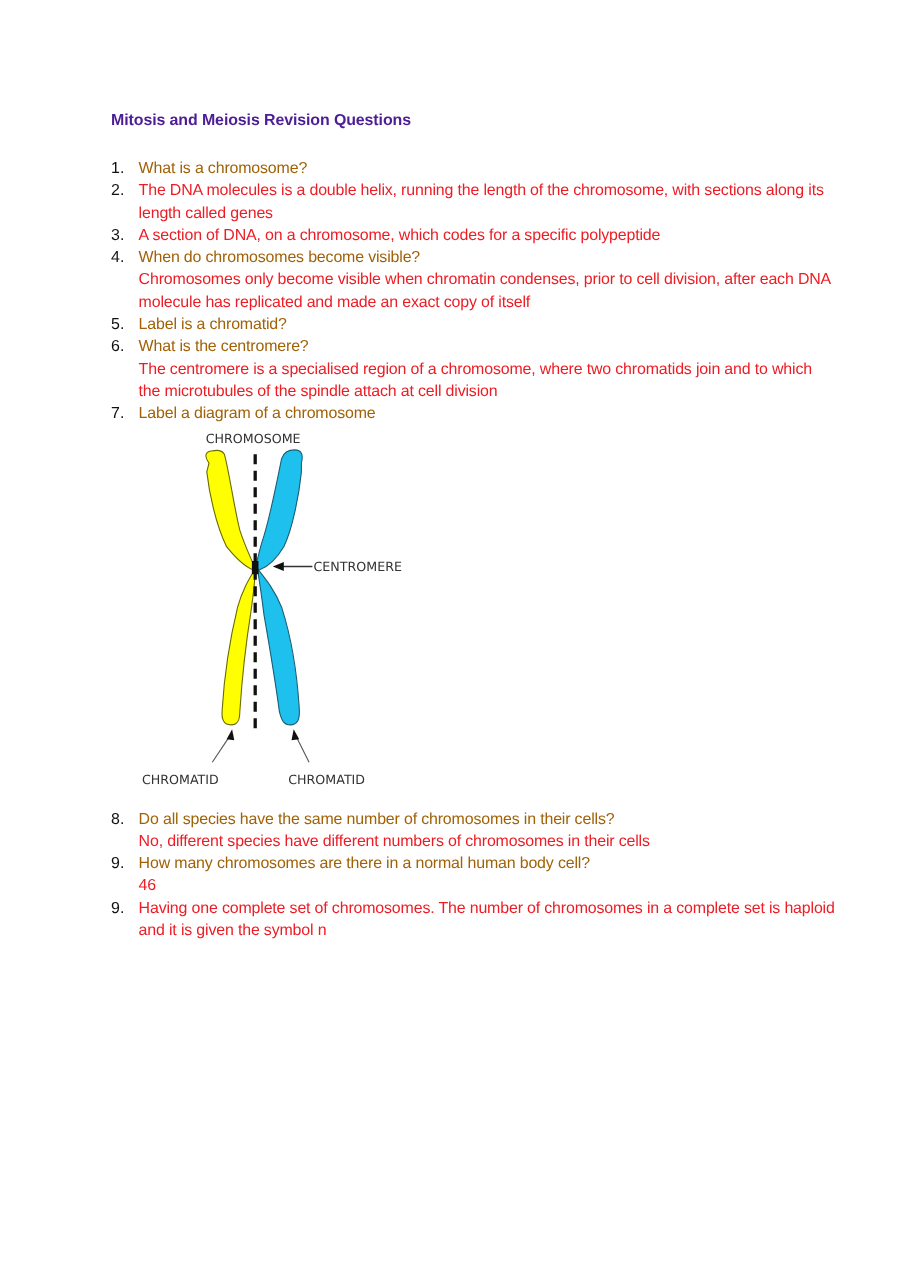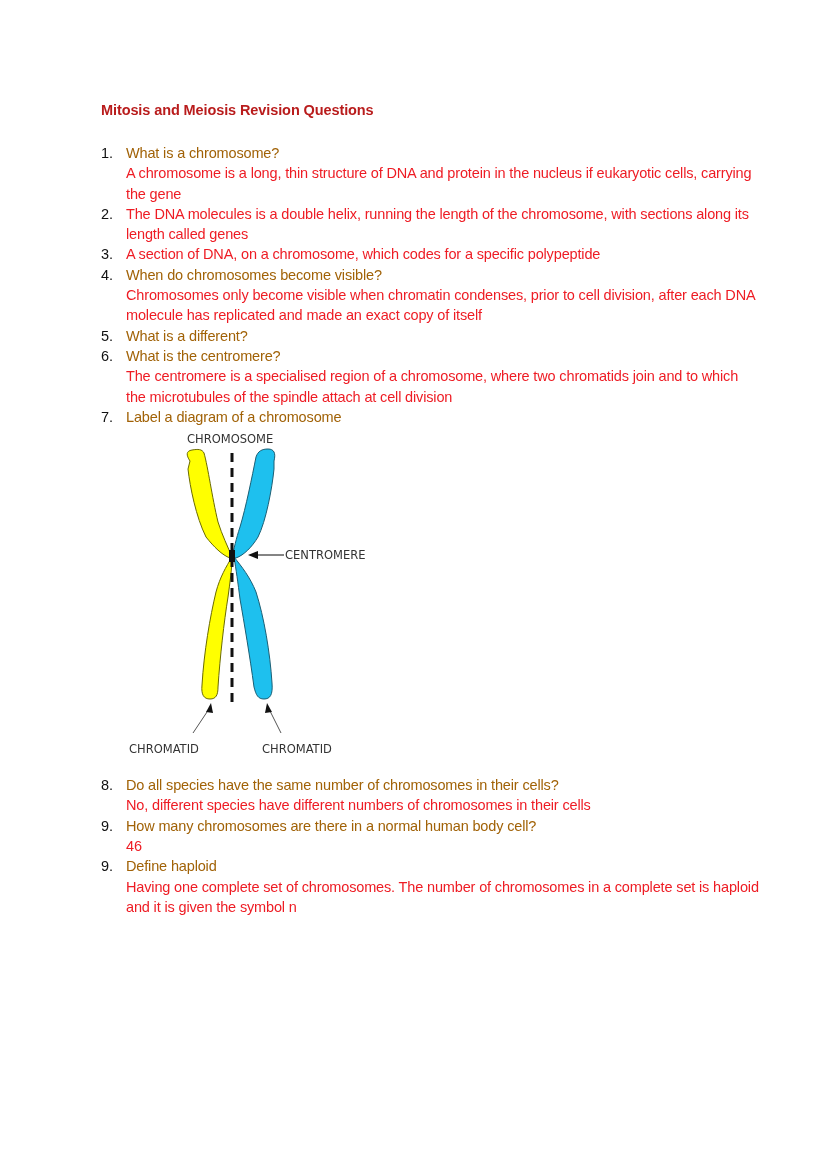--- a/index.html
+++ b/index.html
@@ -1,54 +1,53 @@
 <!DOCTYPE html>
 <html><head>
 <meta charset="utf-8">
 <style>
   html, body { margin: 0; padding: 0; background: #ffffff; }
   body { width: 828px; height: 1171px; position: relative; overflow: hidden;
          font-family: "Liberation Sans", "DejaVu Sans", sans-serif; }
-  .title { position: absolute; left: 101px; top: 102px; font-size: 14.5px; font-weight: bold; color: #b91c1c; letter-spacing: -0.1px; }
+  .title { position: absolute; left: 101px; top: 102px; font-size: 14.5px; font-weight: bold; color: #4c1d95; letter-spacing: -0.1px; }
   .qlist { position: absolute; left: 101px; top: 143px; width: 660px; margin: 0; padding: 0; list-style: none; }
   .qitem { position: relative; padding-left: 25px; }
   .qnum { position: absolute; left: 0; top: 0; font-size: 14.5px; line-height: 20.3px; color: #111; }
   .qtext { font-size: 14.5px; line-height: 20.3px; color: #a16207; letter-spacing: -0.15px; }
   .atext { font-size: 14.5px; line-height: 20.3px; color: #ee1c24; letter-spacing: -0.15px; }
   .diagram { height: 348px; position: relative; }
   .diagram svg { position: absolute; left: 0; top: 0; }
   .dlabel { font-family: "DejaVu Sans", sans-serif; font-size: 11.5px; fill: #333; }
 </style>
 </head>
 <body>
 
 <div class="title">Mitosis and Meiosis Revision Questions</div>
 
 <ol class="qlist">
   <li class="qitem">
     <span class="qnum">1.</span>
     <div class="qtext">What is a chromosome?</div>
-    <div class="atext">A chromosome is a long, thin structure of DNA and protein in the nucleus if eukaryotic cells, carrying the gene</div>
   </li>
   <li class="qitem">
     <span class="qnum">2.</span>
     <div class="atext">The DNA molecules is a double helix, running the length of the chromosome, with sections along its length called genes</div>
   </li>
   <li class="qitem">
     <span class="qnum">3.</span>
     <div class="atext">A section of DNA, on a chromosome, which codes for a specific polypeptide</div>
   </li>
   <li class="qitem">
     <span class="qnum">4.</span>
     <div class="qtext">When do chromosomes become visible?</div>
     <div class="atext">Chromosomes only become visible when chromatin condenses, prior to cell division, after each DNA molecule has replicated and made an exact copy of itself</div>
   </li>
   <li class="qitem">
     <span class="qnum">5.</span>
-    <div class="qtext">What is a different?</div>
+    <div class="qtext">Label is a chromatid?</div>
   </li>
   <li class="qitem">
     <span class="qnum">6.</span>
     <div class="qtext">What is the centromere?</div>
     <div class="atext">The centromere is a specialised region of a chromosome, where two chromatids join and to which the microtubules of the spindle attach at cell division</div>
   </li>
   <li class="qitem">
     <span class="qnum">7.</span>
     <div class="qtext">Label a diagram of a chromosome</div>
     <div class="diagram">
@@ -83,16 +82,15 @@
     <div class="qtext">Do all species have the same number of chromosomes in their cells?</div>
     <div class="atext">No, different species have different numbers of chromosomes in their cells</div>
   </li>
   <li class="qitem">
     <span class="qnum">9.</span>
     <div class="qtext">How many chromosomes are there in a normal human body cell?</div>
     <div class="atext">46</div>
   </li>
   <li class="qitem">
     <span class="qnum">9.</span>
-    <div class="qtext">Define haploid</div>
     <div class="atext">Having one complete set of chromosomes. The number of chromosomes in a complete set is haploid and it is given the symbol n</div>
   </li>
 </ol>
 
 </body></html>

